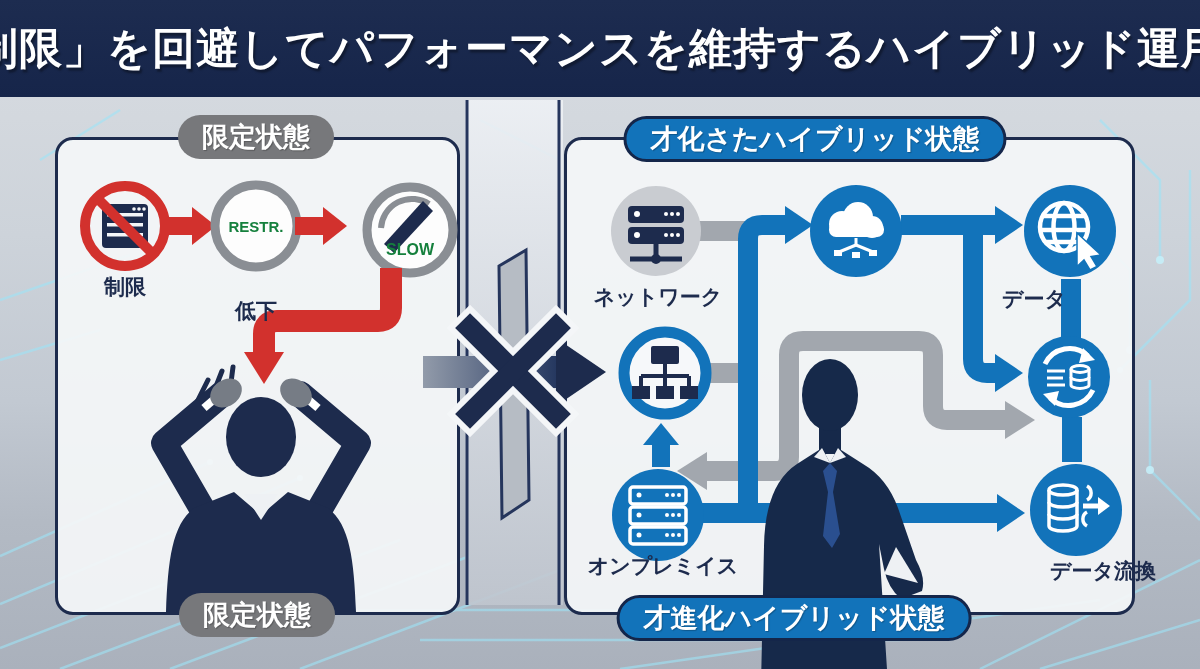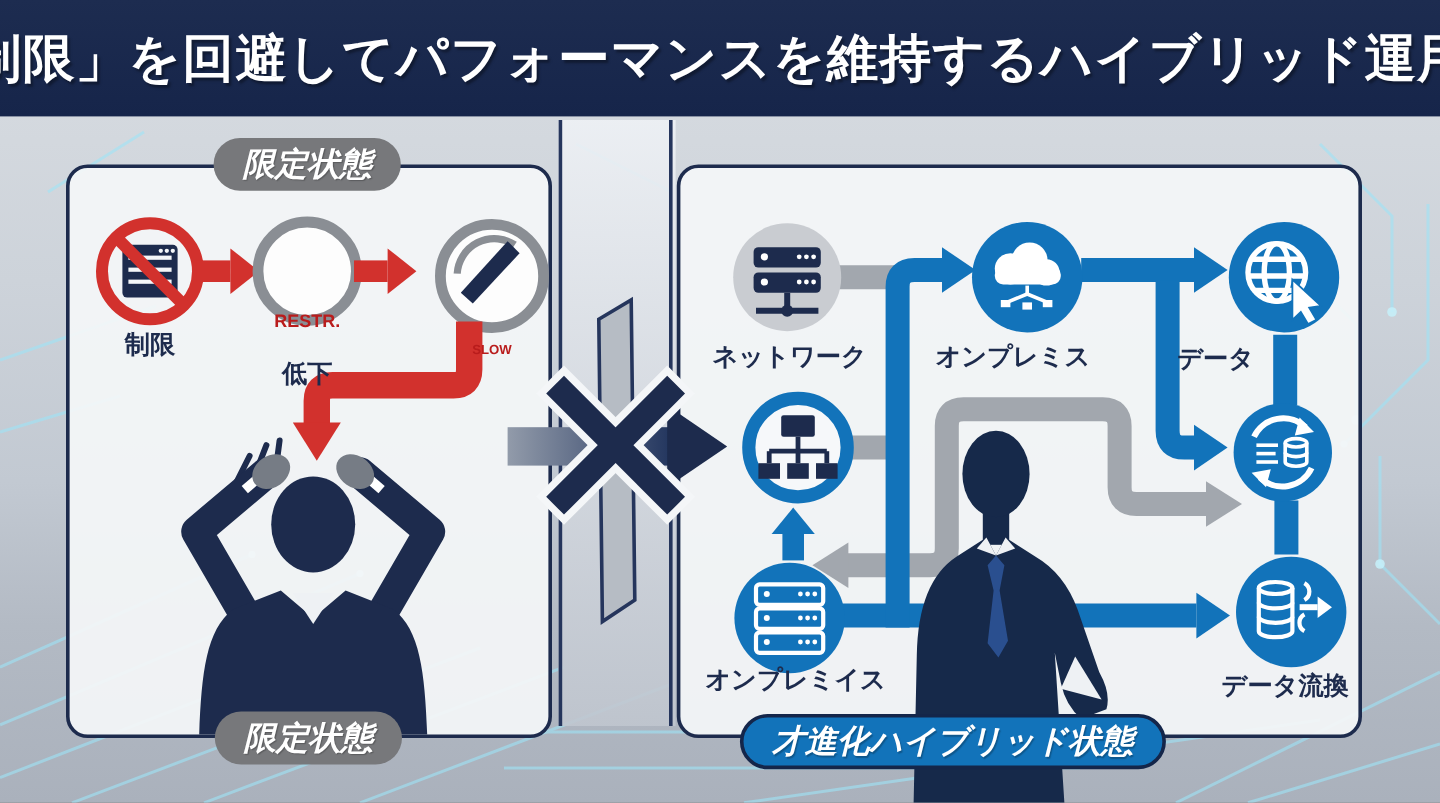--- a/index.html
+++ b/index.html
@@ -10,26 +10,26 @@
   .header{position:absolute;left:0;top:0;width:1200px;height:97px;background:linear-gradient(180deg,#1d2c50,#16254a);
           display:flex;align-items:center;justify-content:center;z-index:5;}
   .title{color:#ffffff;font-size:43px;font-weight:800;letter-spacing:1px;white-space:nowrap;
          text-shadow:2px 3px 2px rgba(0,0,0,.35);}
   .panel{position:absolute;border:3px solid #1d2b4d;border-radius:18px;background:rgba(244,246,248,.93);z-index:1;}
   .panel-left{left:55px;top:137px;width:399px;height:472px;}
   .panel-right{left:564px;top:137px;width:565px;height:472px;}
   .psvg{position:absolute;left:0;top:0;z-index:2;overflow:visible;}
   .pill{position:absolute;z-index:4;height:44px;line-height:44px;padding:0 24px;border-radius:23px;
         color:#fff;font-size:27px;font-weight:800;white-space:nowrap;transform:translateX(-50%);
-        text-shadow:1px 1px 1px rgba(0,0,0,.25);font-style:italic;}
+        text-shadow:1px 1px 1px rgba(0,0,0,.25);}
   .pill-gray{background:#77787b;}
   .pill-blue{background:#1273ba;border:3px solid #14264a;height:40px;line-height:40px;}
   .lbl{position:absolute;transform:translateX(-50%);color:#1d2b4d;font-weight:800;font-size:21px;
        white-space:nowrap;z-index:3;}
-  .icotxt{position:absolute;transform:translate(-50%,-50%);color:#b91c1c;font-weight:800;z-index:3;margin-top:42px;}
+  .icotxt{position:absolute;transform:translate(-50%,-50%);color:#15803d;font-weight:800;z-index:3;}
   .center-svg{z-index:6;pointer-events:none;}
   .bg-svg{z-index:0;}
 </style>
 </head>
 <body>
 
 <div class="stage">
 
   <svg class="layer bg-svg" viewBox="0 0 1200 669">
     <g stroke="#9ee4f7" stroke-width="2.5" opacity="0.6" fill="none">
@@ -119,21 +119,21 @@
         <polygon points="186,354 220,354 203,380" fill="#eef1f4"></polygon>
         <line x1="146" y1="268" x2="160" y2="256" stroke="#ffffff" stroke-width="8"></line>
         <line x1="260" y1="268" x2="246" y2="256" stroke="#ffffff" stroke-width="8"></line>
         <ellipse cx="168" cy="253" rx="17" ry="13" fill="#767c85" transform="rotate(-35 168 253)"></ellipse>
         <ellipse cx="238" cy="253" rx="17" ry="13" fill="#767c85" transform="rotate(35 238 253)"></ellipse>
       </g>
     </svg>
     <div class="lbl" style="left:67px;top:133px;text-align:right;">制限</div>
     <div class="lbl" style="left:198px;top:133px;margin-top:24px;">低下</div>
     <div class="icotxt" style="left:198px;top:86px;font-size:15px;">RESTR.</div>
-    <div class="icotxt" style="left:352px;top:110px;font-size:11px;">SLOW</div>
+    <div class="icotxt" style="left:352px;top:110px;font-size:16px;">SLOW</div>
   </div>
 
   <div class="panel panel-right">
     <svg class="psvg" width="565" height="545" viewBox="0 0 565 545">
 
       <g stroke="#a2a7ae" stroke-width="20" fill="none">
         <path d="M 132,91 L 178,91"></path>
         <path d="M 142,233 L 178,233"></path>
         <path d="M 136,331 L 208,331 Q 222,331 222,317 L 222,215 Q 222,201 236,201 L 352,201 Q 366,201 366,215 L 366,266 Q 366,280 380,280 L 438,280"></path>
       </g>
@@ -276,28 +276,28 @@
         <rect x="252" y="280" width="22" height="34" fill="#16294a"></rect>
         <ellipse cx="263" cy="255" rx="28" ry="36" fill="#16294a"></ellipse>
         <path d="M 194,545 L 197,406 Q 198,345 230,324 L 255,308 L 263,323 L 271,308 L 296,324 Q 320,338 331,368 L 349,420 Q 359,438 355,451 L 334,459 Q 321,448 317,429 L 312,404 L 321,545 Z" fill="#16294a"></path>
         <polygon points="255,308 263,323 247,317" fill="#eef1f4"></polygon>
         <polygon points="271,308 263,323 279,317" fill="#eef1f4"></polygon>
         <polygon points="263,323 256,331 261,352 256,396 265,408 273,394 266,352 270,331" fill="#2a4f8f"></polygon>
         <polygon points="329,407 351,443 317,434" fill="#eef1f4"></polygon>
       </g>
     </svg>
     <div class="lbl" style="left:91px;top:143px;text-align:right;">ネットワーク</div>
-    <div class="lbl" style="left:277px;top:143px;">オンプレミス</div>
-    <div class="lbl" style="left:446px;top:145px;">データ</div>
+    <div class="lbl" style="left:467px;top:145px;">データ</div>
     <div class="lbl" style="left:96px;top:412px;">オンプレミイス</div>
-    <div class="lbl" style="left:504px;top:417px;">データ流換</div>
+    <div class="lbl" style="left:536px;top:417px;">データ流換</div>
   </div>
 
   <div class="pill pill-gray" style="left:256px;top:115px;">限定状態</div>
   <div class="pill pill-gray" style="left:257px;top:593px;">限定状態</div>
+  <div class="pill pill-blue" style="left:815px;top:116px;">才化さたハイブリッド状態</div>
   <div class="pill pill-blue" style="left:794px;top:595px;">才進化ハイブリッド状態</div>
 
   <svg class="layer center-svg" viewBox="0 0 1200 669">
     <defs>
       <linearGradient id="colg" x1="0" y1="0" x2="0" y2="1">
         <stop offset="0" stop-color="#eef1f5"></stop>
           <stop offset="1" stop-color="#c0c6cf"></stop>
       </linearGradient>
       <linearGradient id="ag" x1="0" y1="0" x2="1" y2="0">
         <stop offset="0" stop-color="#929baa"></stop>

